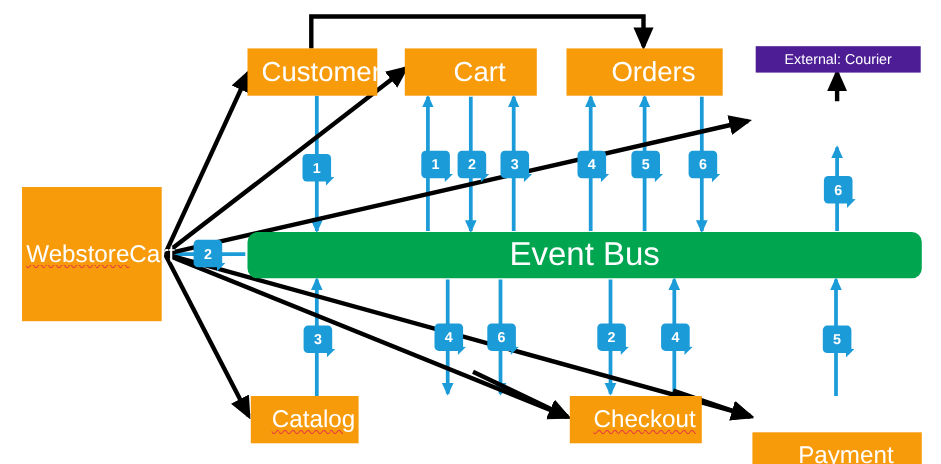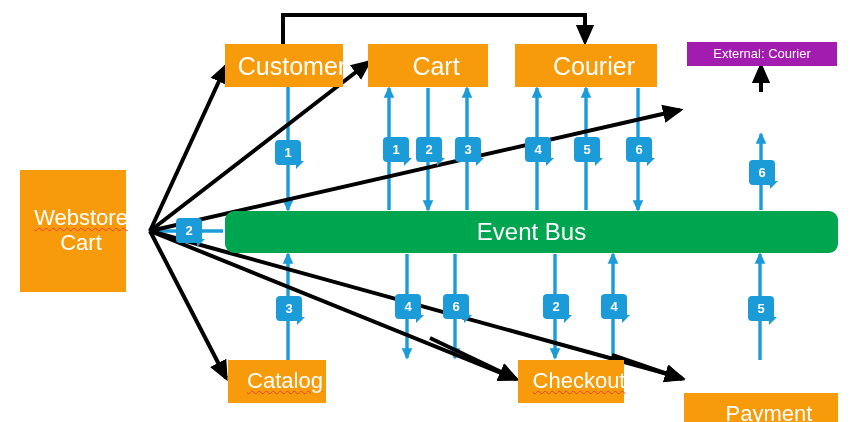--- a/index.html
+++ b/index.html
@@ -27,26 +27,26 @@
     position: absolute;
     display: flex;
     align-items: center;
     justify-content: center;
     text-align: center;
     color: #ffffff;
     box-sizing: border-box;
     line-height: 1.12;
   }
   .node-orange { background: #F79B0B; padding-left: 16px; }
-  .node-blue   { background: #a21caf; }
+  .node-blue   { background: #4c1d95; }
   .node-green  { background: #00A550; border-radius: 9px; }
   .node-lg { font-size: 25px; }
   .node-md { font-size: 22px; }
   .node-sm { font-size: 13px; }
-  .node-xl { font-size: 24px; }
+  .node-xl { font-size: 30px; }
   .spell {
     text-decoration: underline;
     text-decoration-style: wavy;
     text-decoration-color: #E8413B;
     text-decoration-thickness: 1px;
     text-underline-offset: 2px;
   }
   
   .badge {
     position: absolute;
@@ -138,52 +138,52 @@
       <line x1="430" y1="338" x2="516" y2="379"></line>
 
       <line x1="612" y1="355" x2="682" y2="379"></line>
 
       <line x1="761" y1="92" x2="761" y2="66"></line>
 
       <path d="M 283 44 L 283 15 L 585 15 L 585 42"></path>
     </g>
   </svg>
 
-  <div class="node node-orange node-md" style="left:20px; top:170px; width:106px; height:122px; flex-direction:column;">
+  <div class="node node-orange node-md" style="left:20px; top:170px; width:127px; height:122px; flex-direction:row;">
     <span class="spell">Webstore</span>
     <span>Cart</span>
   </div>
 
   <div class="node node-orange node-lg" style="left:225px; top:44px; width:118px; height:43px;">
     <span>Customer</span>
   </div>
 
   <div class="node node-orange node-lg" style="left:368px; top:44px; width:120px; height:43px;">
     <span>Cart</span>
   </div>
 
   <div class="node node-orange node-lg" style="left:515px; top:44px; width:142px; height:43px;">
-    <span>Courier</span>
+    <span>Orders</span>
   </div>
 
   <div class="node node-blue node-sm" style="left:687px; top:42px; width:150px; height:24px;">
     <span>External: Courier</span>
   </div>
 
 
   <div class="node node-green node-xl" style="left:225px; top:211px; width:613px; height:42px;">
     <span>Event Bus</span>
   </div>
 
   <div class="node node-orange node-md" style="left:228px; top:360px; width:98px; height:43px;">
     <span class="spell">Catalog</span>
   </div>
 
 
-  <div class="node node-orange node-md" style="left:518px; top:360px; width:106px; height:43px;align-items:center;">
+  <div class="node node-orange node-md" style="left:518px; top:360px; width:120px; height:43px;align-items:center;">
     <span class="spell">Checkout</span>
   </div>
 
   <div class="node node-orange node-md" style="left:684px; top:360px; width:154px; height:43px;margin-top:33px;">
     <span class="spell">Payment</span>
   </div>
 
   <div class="badge" style="left:275px; top:140px;">
     <span>1</span>
   </div>

